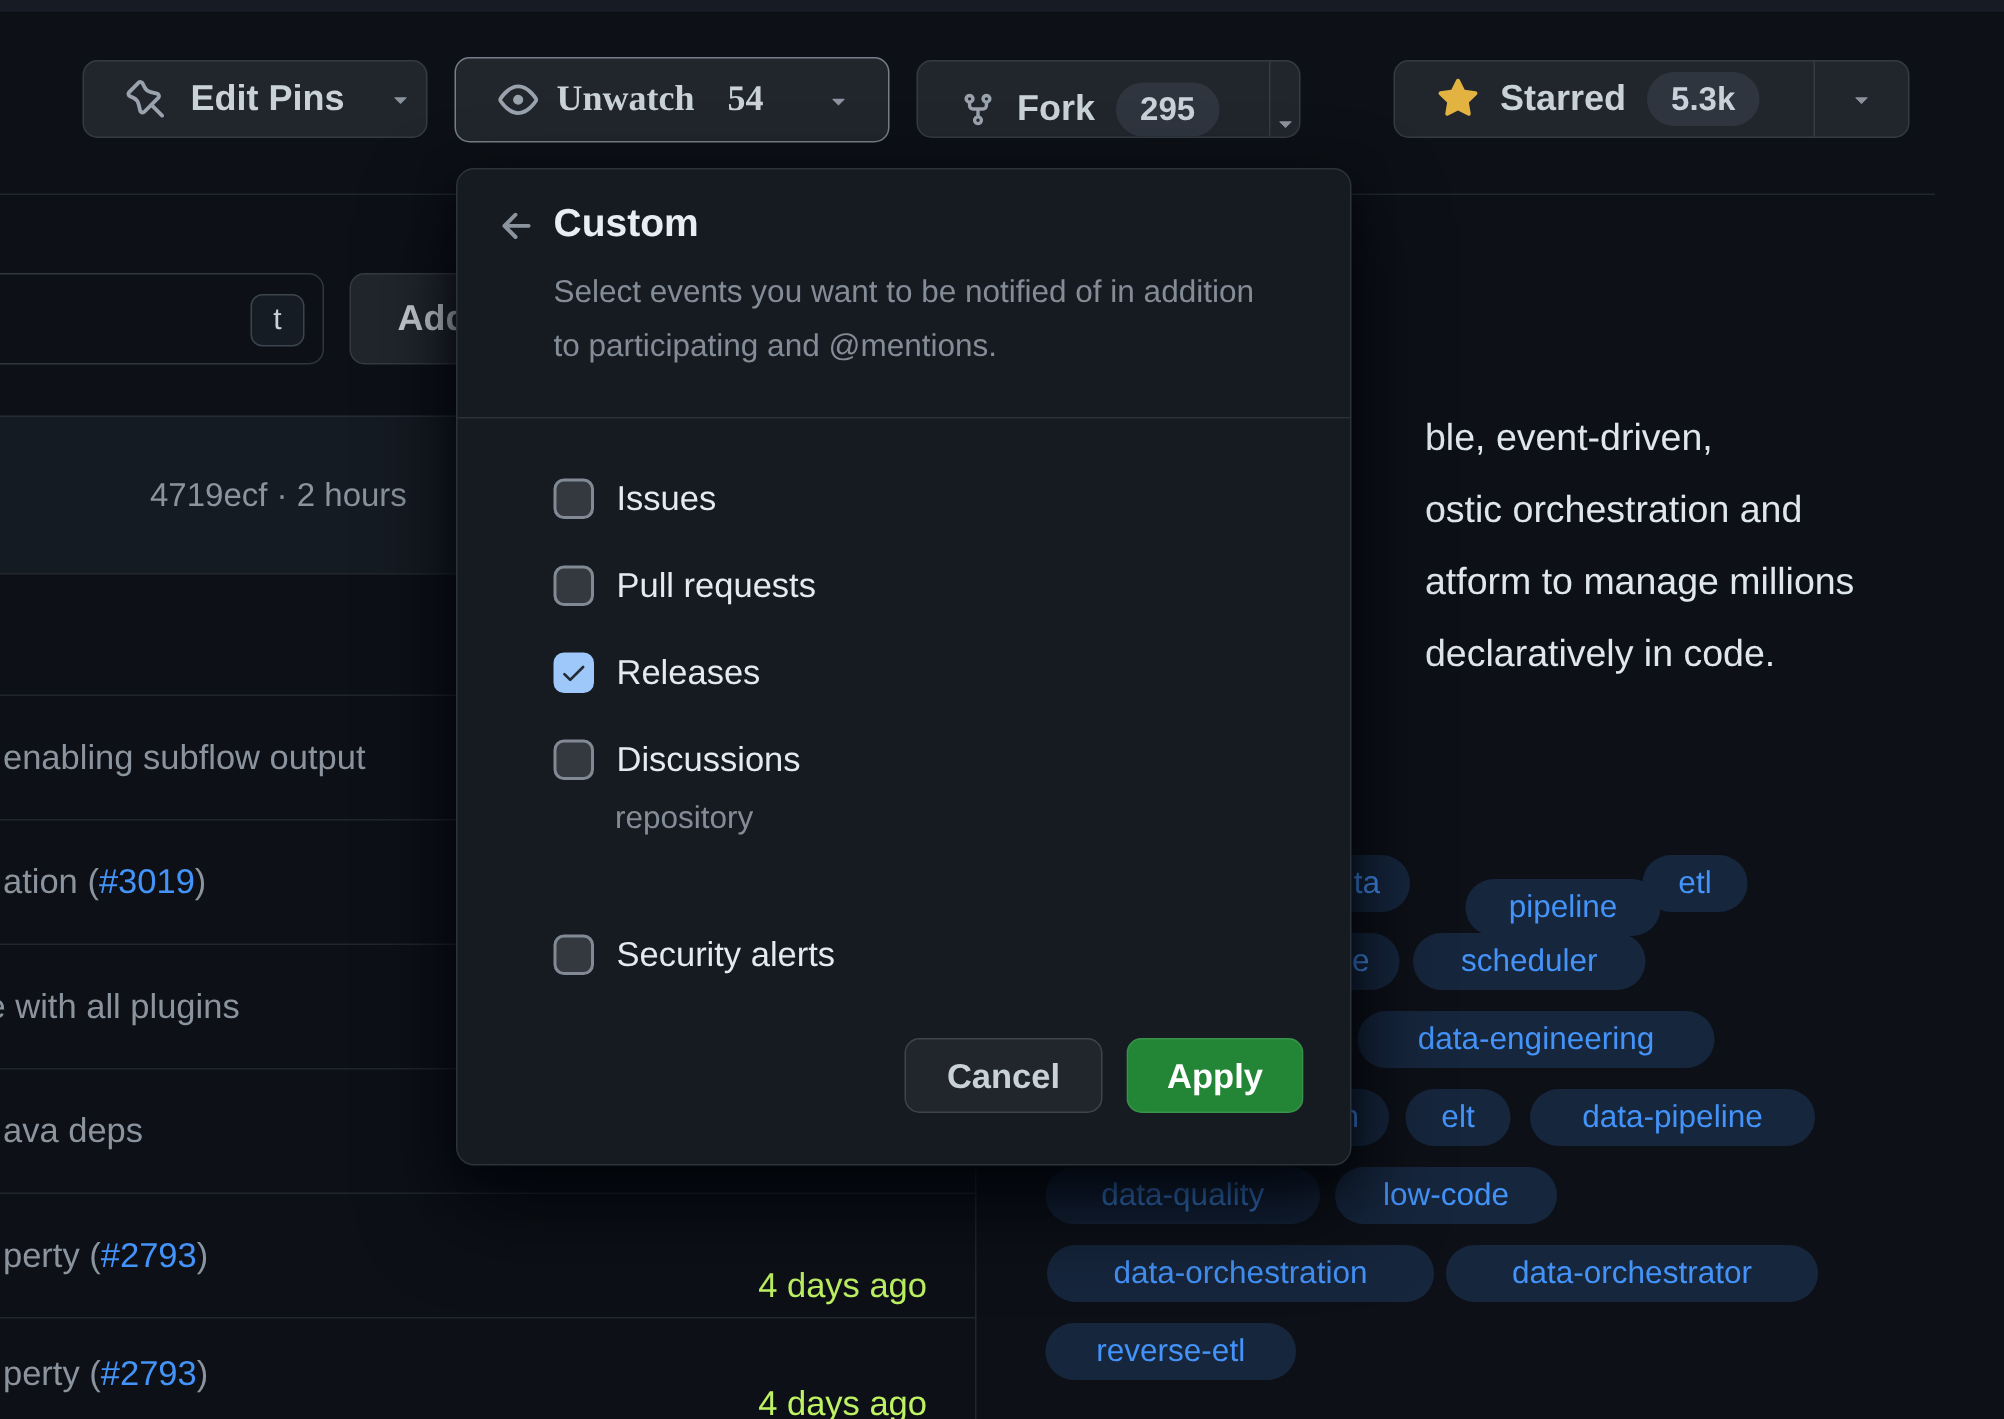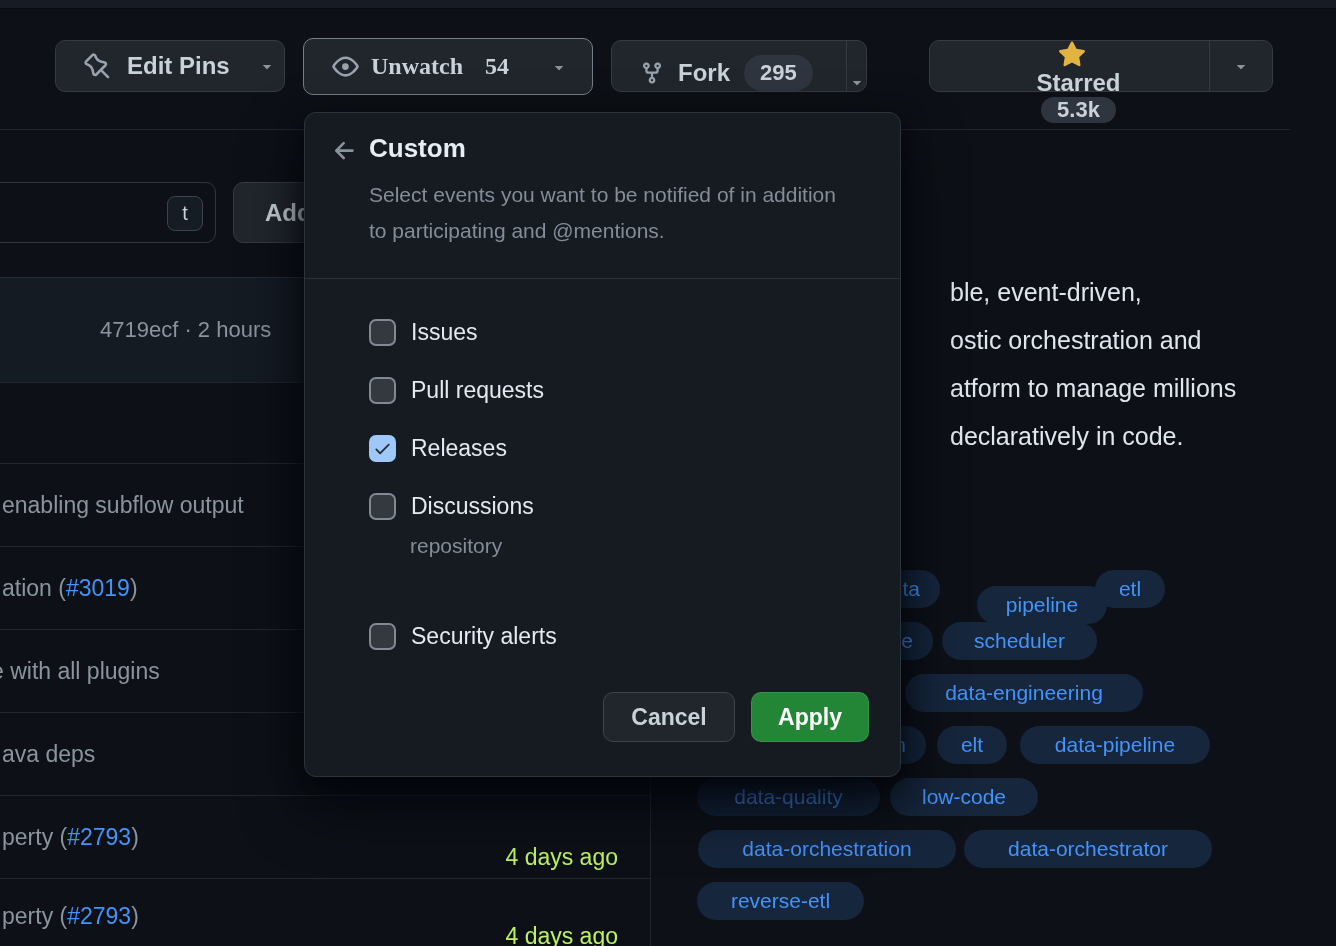--- a/index.html
+++ b/index.html
@@ -121,21 +121,21 @@
   </div>
   <div class="vdiv"></div>
   <div class="caret-sec" style="flex:1;">
     <svg width="18" height="18" viewBox="0 0 16 16" fill="#8b949e">
         <path d="m4.427 7.427 3.396 3.396a.25.25 0 0 0 .354 0l3.396-3.396A.25.25 0 0 0 11.396 7H4.604a.25.25 0 0 0-.177.427Z"></path>
       </svg>
   </div>
 </div>
 
 <div class="btn-group" style="left:929px;width:344px;">
-  <div class="main" style="width:279px;flex-direction:column;">
+  <div class="main" style="width:279px;">
     <span class="ico">
       <svg width="28" height="28" viewBox="0 0 16 16" fill="#e3b341">
           <path d="M8 .25a.75.75 0 0 1 .673.418l1.882 3.815 4.21.612a.75.75 0 0 1 .416 1.279l-3.046 2.97.719 4.192a.751.751 0 0 1-1.088.791L8 12.347l-3.766 1.98a.75.75 0 0 1-1.088-.79l.72-4.194L.818 6.374a.75.75 0 0 1 .416-1.28l4.21-.611L7.327.668A.75.75 0 0 1 8 .25Z"></path>
         </svg>
     </span>
     <span style="margin-left:14px;">Starred</span>
     <span class="count-pill">5.3k</span>
   </div>
   <div class="vdiv"></div>
   <div class="caret-sec" style="flex:1;">

